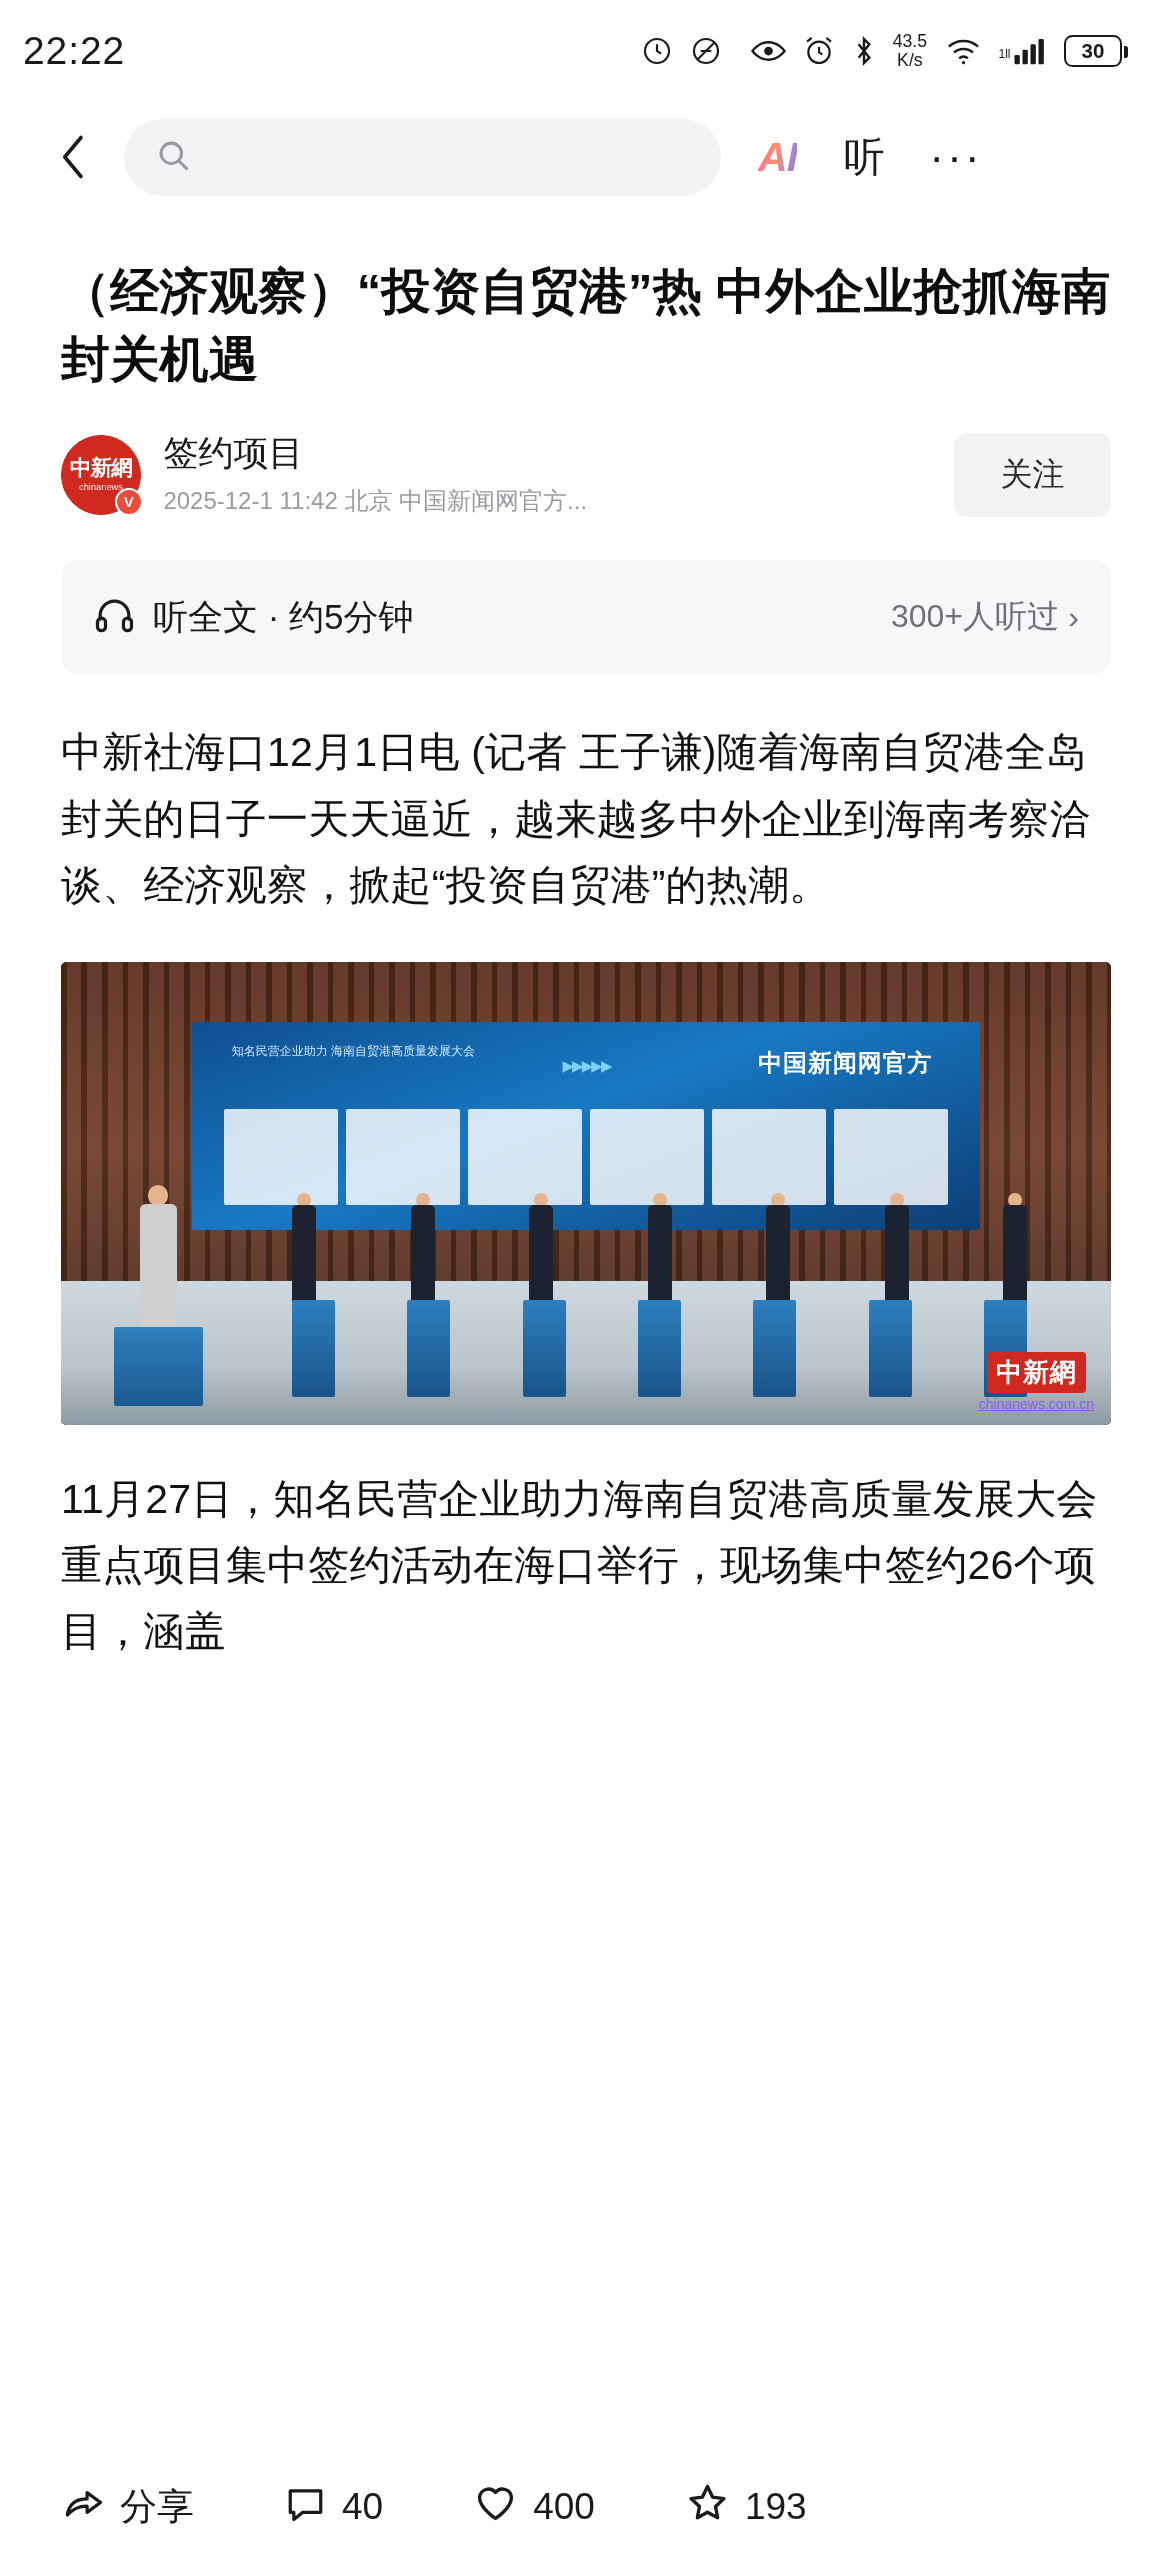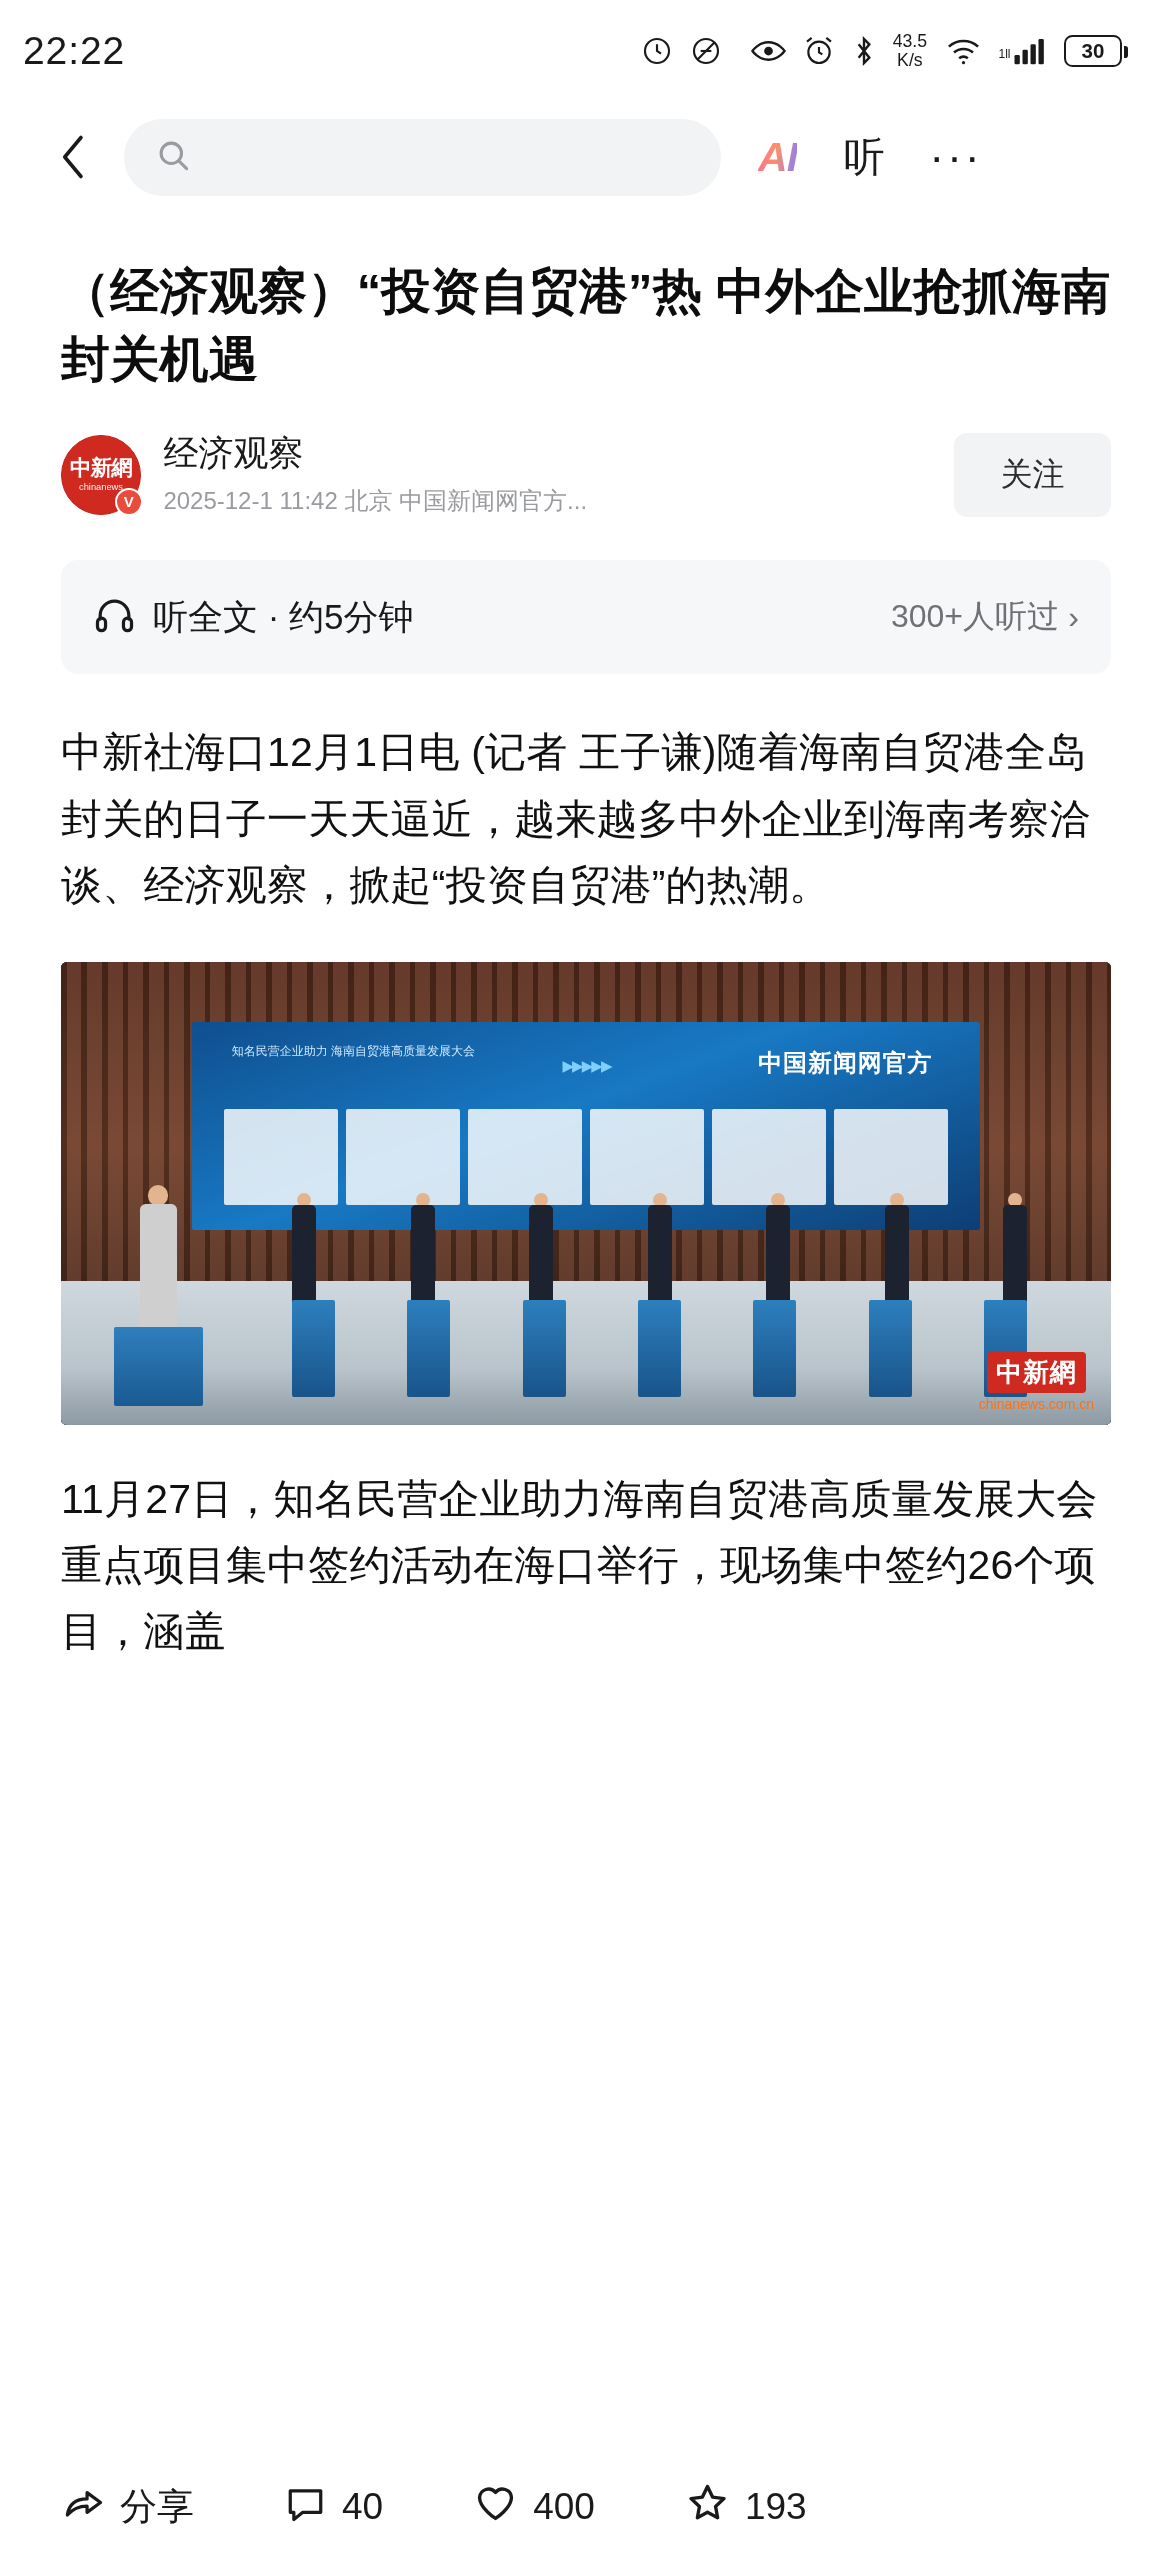--- a/index.html
+++ b/index.html
@@ -335,21 +335,21 @@
   .ph-wm-logo {
     display: inline-block;
     background: #d0291f;
     color: #fff;
     font-size: 26px;
     font-weight: 700;
     padding: 2.8px 9.3px;
     border-radius: 3.7px;
     letter-spacing: 0.9px;
   }
-  .ph-wm-url { color: #f97316; font-size: 14px; margin-top: 2.8px; }
+  .ph-wm-url { color: #8b5cf6; font-size: 14px; margin-top: 2.8px; text-decoration: underline; }
 
   
   .actionbar {
     position: absolute;
     left: 0; right: 0; bottom: 0;
     height: 140px;
     background: #fff;
     display: flex;
     align-items: center;
     padding: 0 62px;
@@ -460,21 +460,21 @@
 
   <h1 class="headline">（经济观察）“投资自贸港”热 中外企业抢抓海南封关机遇</h1>
 
   <div class="source-row">
     <div class="avatar">
       <span class="a-main">中新網</span>
       <span class="a-sub">chinanews</span>
       <span class="verified">V</span>
     </div>
     <div class="source-text">
-      <div class="source-name">经济观察</div>
+      <div class="source-name">签约项目</div>
       <div class="source-meta">2025-12-1  11:42  北京  中国新闻网官方...</div>
     </div>
     <button class="follow-btn">关注</button>
   </div>
 
   <div class="audio-bar">
     <div class="audio-left">
       <span>
         <svg width="43" height="43" viewBox="0 0 24 24" fill="none" stroke="#1a1a1a" stroke-width="1.8" stroke-linecap="round">
           <path d="M4 14v-2a8 8 0 0 1 16 0v2"></path>

